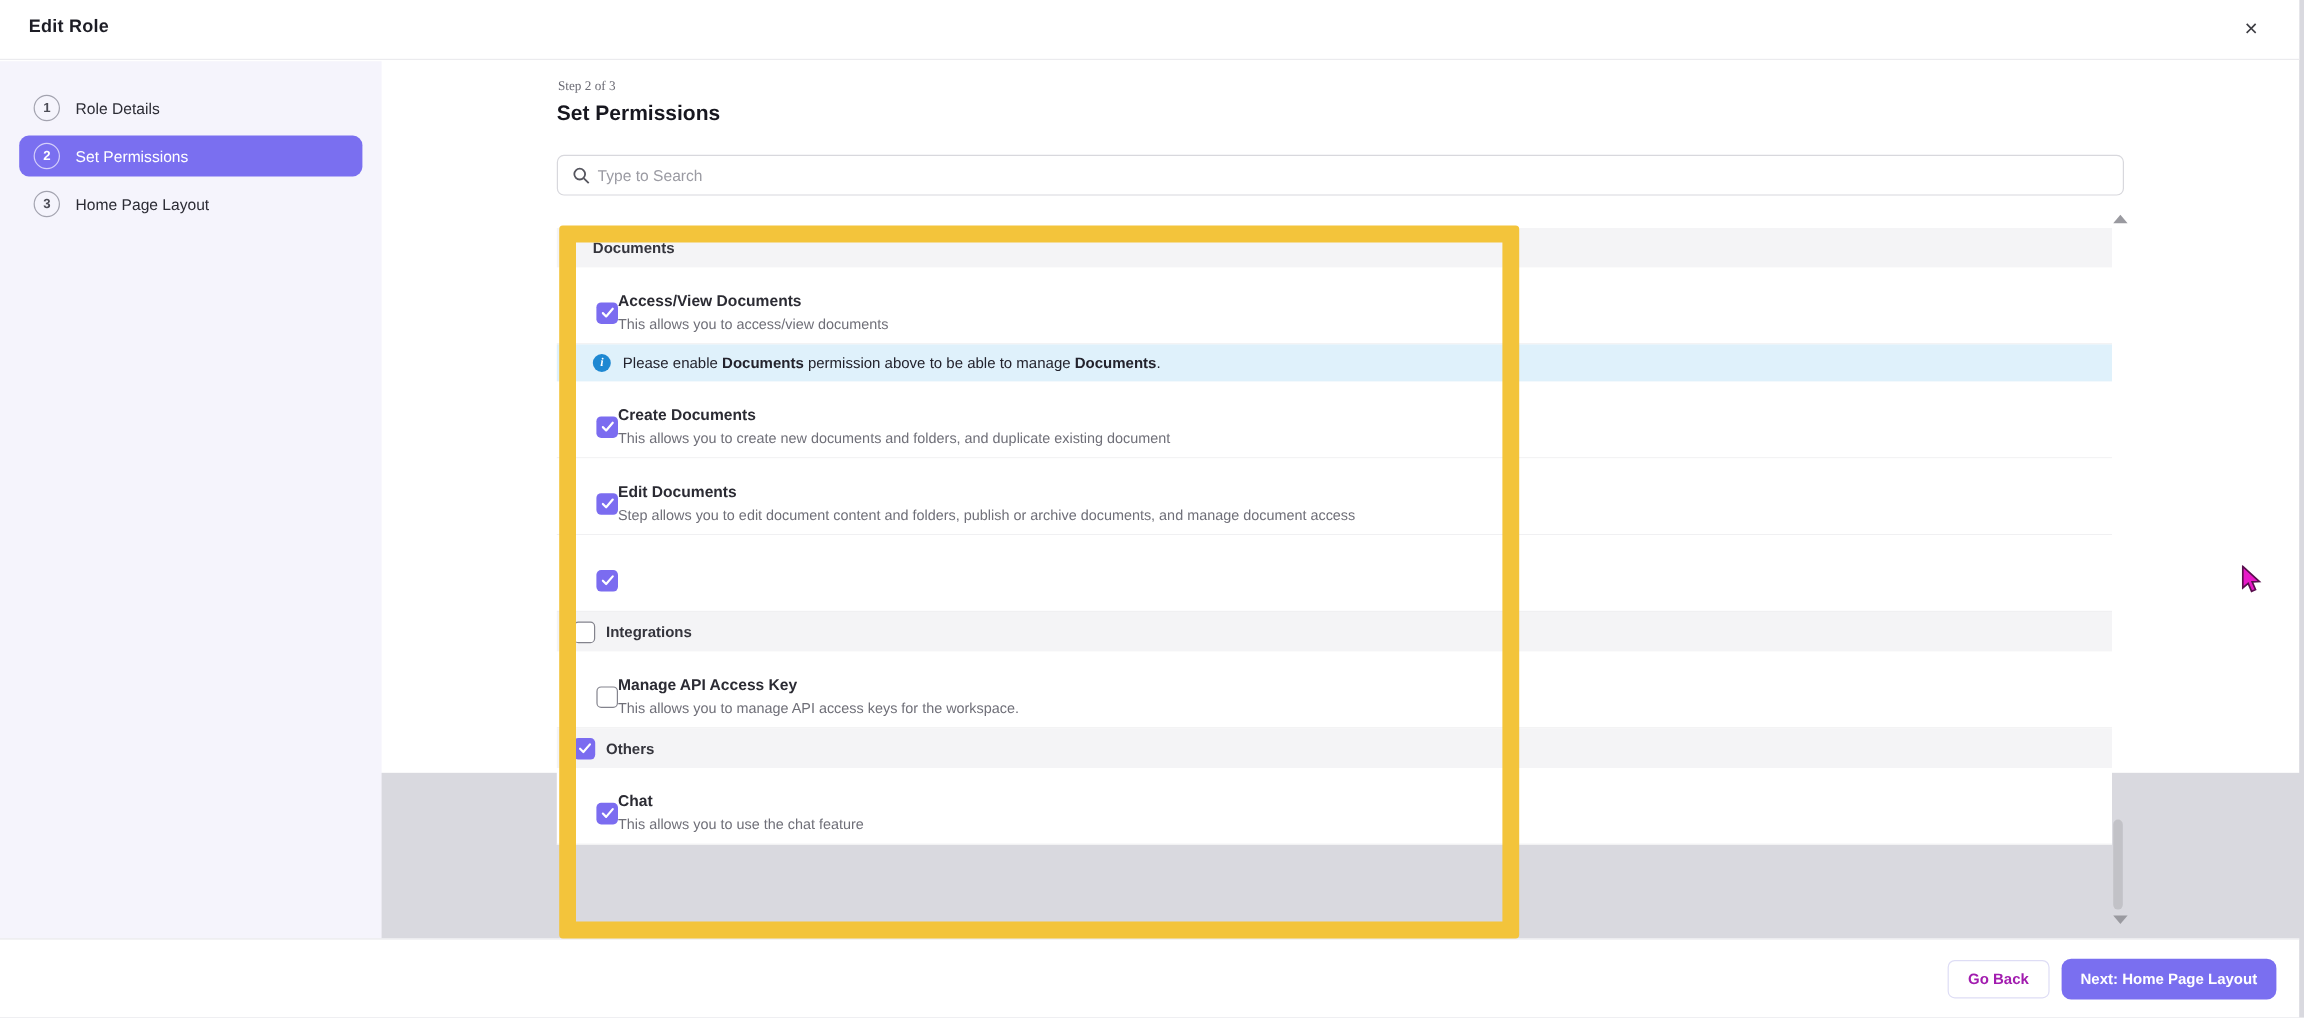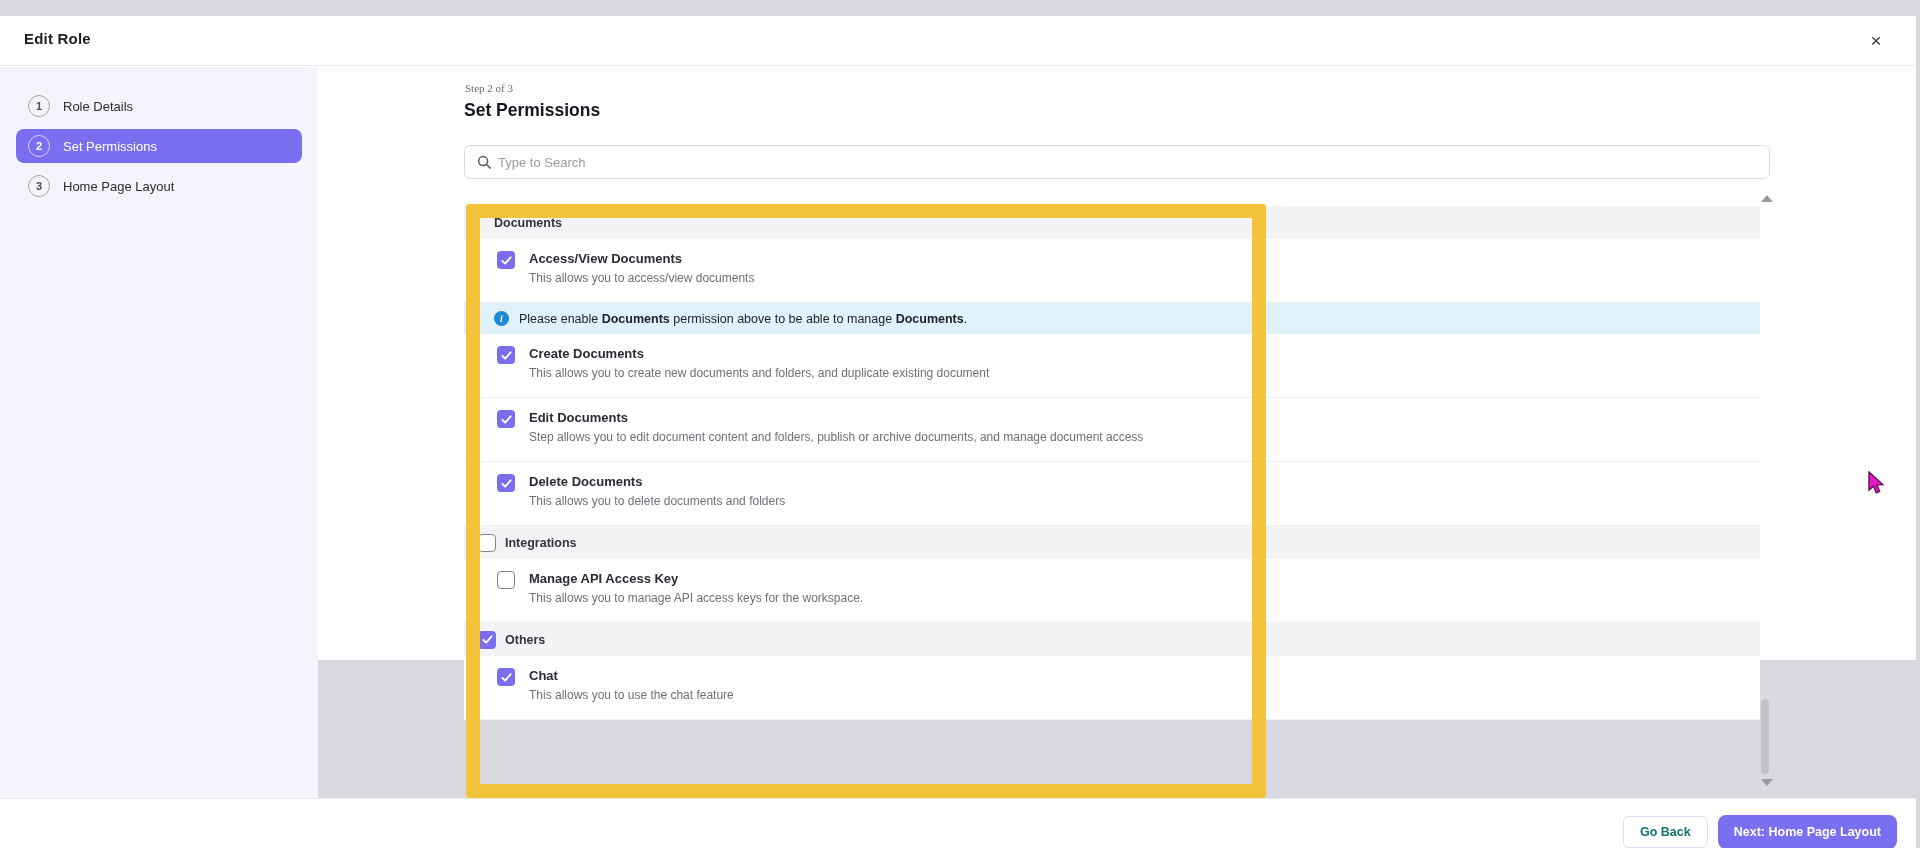--- a/index.html
+++ b/index.html
@@ -1,19 +1,19 @@
 <!DOCTYPE html>
 <html><head>
 <meta charset="utf-8">
 <style>
   * { margin:0; padding:0; box-sizing:border-box; }
   html,body { width:1920px; height:848px; }
   body { font-family:"Liberation Sans","DejaVu Sans",sans-serif; background:#d9d9df; position:relative; overflow:hidden; }
 
-  .modal { position:absolute; left:0; top:16px; width:1916px; height:644px; background:#ffffff; }
+  .modal { position:absolute; left:0; top:0; width:1916px; height:644px; background:#ffffff; }
 
   
   .modal-header { position:absolute; left:0; top:0; width:100%; height:50px; background:#fff; border-bottom:1px solid #ebebee; }
   .modal-title { position:absolute; left:24px; top:14px; font-size:15px; font-weight:700; color:#1d1d25; letter-spacing:.2px; }
   .close-btn { position:absolute; right:26px; top:11px; width:28px; height:28px; border:none; background:transparent; font-size:19px; color:#3c3c42; cursor:pointer; line-height:28px; text-align:center; font-weight:400; }
 
   
   .sidebar { position:absolute; left:0; top:51px; width:318px; height:731px; background:#f5f4fc; padding:22px 16px; }
   .step-item { display:flex; align-items:center; gap:13px; height:34px; padding:0 12px; margin-bottom:6px; border-radius:8px; cursor:pointer; }
   .step-item.active { background:#7a6ff0; }
@@ -30,21 +30,21 @@
   .search-box { position:absolute; left:464px; top:129px; width:1306px; height:34px; border:1px solid #d8d8dd; border-radius:6px; background:#fff; display:flex; align-items:center; padding:0 12px; gap:6px; }
   .search-icon { width:15px; height:15px; color:#55555e; flex:0 0 auto; }
   .search-input { border:none; outline:none; flex:1; font-size:13px; color:#2c2c35; font-family:inherit; background:transparent; }
   .search-input::placeholder { color:#9b9ba3; }
 
   
   .perm-list { position:absolute; left:464px; top:190px; width:1296px; }
   .row-section { height:33px; background:#f4f4f6; display:flex; align-items:center; padding-left:14px; gap:9px; }
   .row-section.no-box { padding-left:30px; }
   .section-title { font-size:12.5px; font-weight:700; color:#35353d; }
-  .row-item { height:64px; padding:12px 0 0 33px; border-bottom:1px solid #f0f0f2; display:flex; gap:14px; align-items:flex-start; background:#fff; }
+  .row-item { height:64px; padding:12px 0 0 33px; border-bottom:1px solid #f0f0f2; display:flex; align-items:center; background:#fff; }
   .item-texts { display:flex; flex-direction:column; gap:4px; }
   .item-title { font-size:13px; font-weight:700; color:#2b2b33; line-height:16px; }
   .item-desc { font-size:12px; color:#6f6f78; line-height:15px; }
 
   .checkbox { width:18px; height:18px; min-width:18px; border-radius:4px; display:flex; align-items:center; justify-content:center; cursor:pointer; }
   .checkbox.checked { background:#7b6cf0; }
   .checkbox.unchecked { background:#fff; border:1.6px solid #83838d; }
   .checkbox svg { width:11px; height:11px; }
 
   
@@ -56,21 +56,21 @@
   
   .scroll-arrow-up { position:absolute; left:1761px; top:179px; width:0; height:0; border-left:6px solid transparent; border-right:6px solid transparent; border-bottom:7px solid #9a9aa0; }
   .scroll-arrow-down { position:absolute; left:1761px; top:763px; width:0; height:0; border-left:6px solid transparent; border-right:6px solid transparent; border-top:7px solid #9a9aa0; }
   .scroll-thumb { position:absolute; left:1761px; top:683px; width:8px; height:75px; background:#c2c2c7; border-radius:4px; }
 
   
   .annotation-box { position:absolute; left:466px; top:188px; width:800px; height:594px; border:14px solid #f3c43b; border-radius:3px; pointer-events:none; z-index:30; }
 
   
   .modal-footer { position:absolute; left:0; top:782px; width:1916px; height:66px; background:#fff; border-top:1px solid #e9e9ed; display:flex; align-items:center; justify-content:flex-end; gap:10px; padding-right:19px; }
-  .btn-goback { height:32px; padding:0 16px; background:#fff; border:1px solid #deddf5; border-radius:6px; color:#0f766e; font-size:12.5px; font-weight:700; cursor:pointer; font-family:inherit; }
+  .btn-goback { height:32px; padding:0 16px; background:#fff; border:1px solid #deddf5; border-radius:6px; color:#a21caf; font-size:12.5px; font-weight:700; cursor:pointer; font-family:inherit; }
   .btn-next { height:34px; padding:0 16px; background:#7a6ff0; border:none; border-radius:8px; color:#ffffff; font-size:12.5px; font-weight:700; cursor:pointer; font-family:inherit; }
 
   
   .cursor { position:absolute; left:1866px; top:471px; z-index:50; pointer-events:none; }
 </style>
 </head>
 <body>
 
 <div class="modal">
 
@@ -151,24 +151,20 @@
         <span class="item-desc">Step allows you to edit document content and folders, publish or archive documents, and manage document access</span>
       </span>
     </div>
 
     <div class="row-item">
       <span class="checkbox checked">
           <svg viewBox="0 0 12 12" fill="none" stroke="#ffffff" stroke-width="2" stroke-linecap="round" stroke-linejoin="round">
             <polyline points="1.5,6.5 4.5,9.5 10.5,2.5"></polyline>
           </svg>
         </span>
-      <span class="item-texts">
-        <span class="item-title">Delete Documents</span>
-        <span class="item-desc">This allows you to delete documents and folders</span>
-      </span>
     </div>
 
     <div class="row-section">
       <span class="checkbox unchecked"></span>
       <span class="section-title">Integrations</span>
     </div>
 
     <div class="row-item">
       <span class="checkbox unchecked"></span>
       <span class="item-texts">

